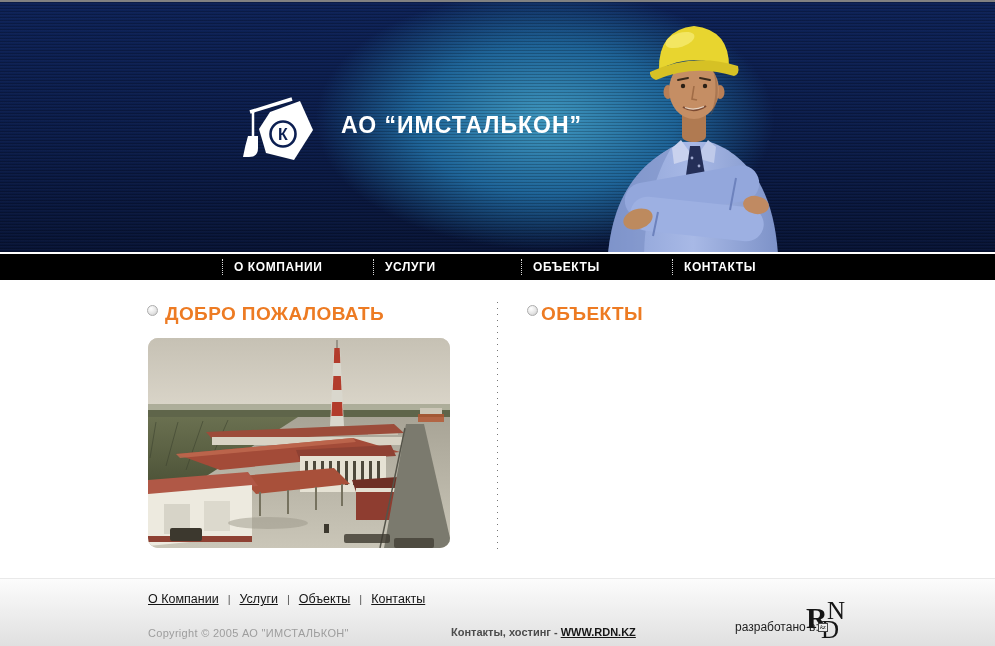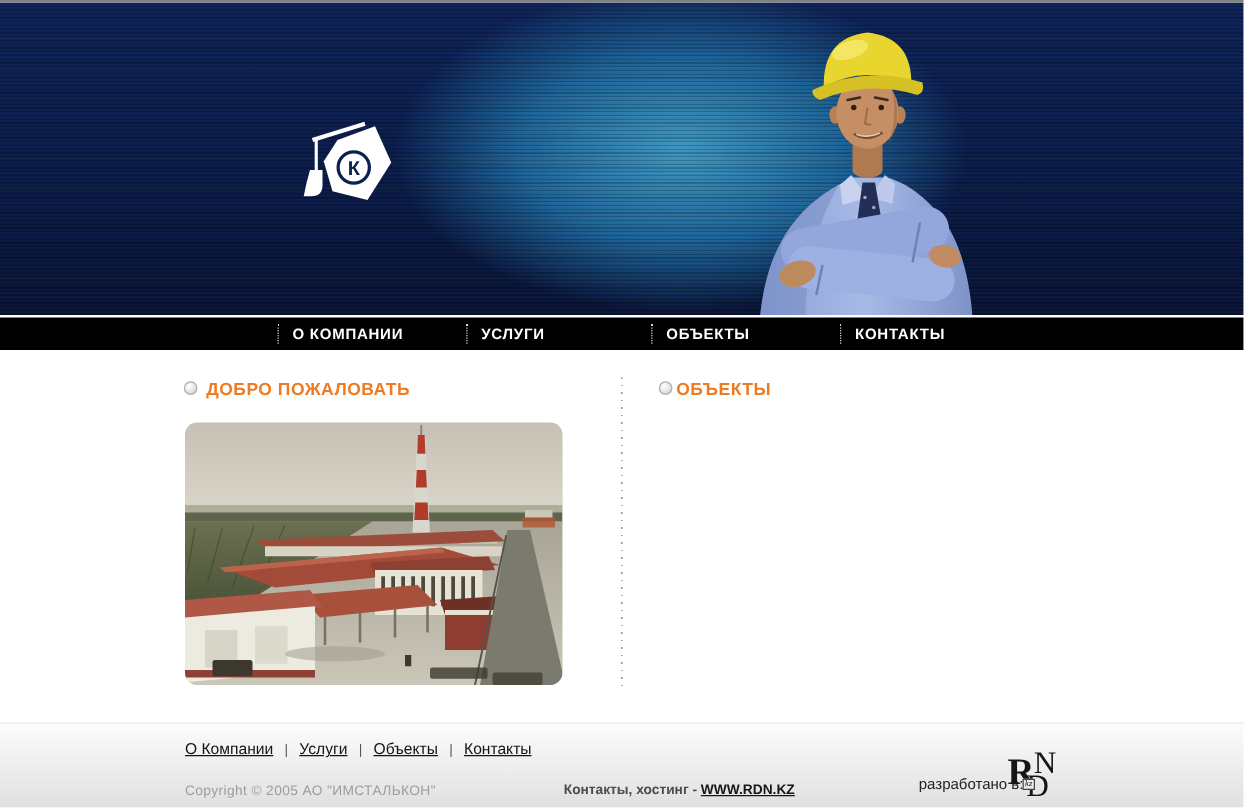--- a/index.html
+++ b/index.html
@@ -30,21 +30,21 @@
     position:absolute;top:0;height:26px;display:flex;align-items:center;
     color:#fff;text-decoration:none;font-size:12px;font-weight:bold;letter-spacing:0.6px;cursor:pointer;white-space:nowrap;
   }
   .nav-sep{display:inline-block;height:16px;width:0;border-left:1px dotted #d8d8d8;margin-right:11px;}
   
   .bullet{
     position:absolute;width:9px;height:9px;border-radius:50%;border:1px solid #adadad;
     background:radial-gradient(circle at 35% 30%, #ffffff 0%, #e6e6e6 55%, #c4c4c4 100%);
   }
   .section-heading{
-    position:absolute;margin:0;font-size:14px;font-weight:bold;color:#ED7B23;letter-spacing:0.4px;white-space:nowrap;
+    position:absolute;margin:0;font-size:19px;font-weight:bold;color:#ED7B23;letter-spacing:0.4px;white-space:nowrap;
   }
   .photo{
     position:absolute;left:148px;top:336px;width:302px;height:210px;border-radius:10px;overflow:hidden;
     box-shadow:0 0 0 1px #d6d1c5 inset;background:#d8d3c8;
   }
   .v-sep{
     position:absolute;left:497px;top:300px;width:1px;height:250px;
     background:repeating-linear-gradient(180deg,#777 0 1px, transparent 1px 6px);
   }
   .news-text{
@@ -82,20 +82,21 @@
       <svg viewBox="0 0 90 92" width="90" height="92" aria-hidden="true">
         <path d="M14 26 L56 13" stroke="#fff" stroke-width="3.5" fill="none"></path>
         <path d="M17 24 L17 52" stroke="#fff" stroke-width="2.5" fill="none"></path>
         <path d="M12 50 L22 50 L22 62 Q22 71 13 71 L7 71 Q9 60 12 50 Z" fill="#fff"></path>
         <path d="M34 26 L64 15 L77 44 L58 74 L30 67 L23 43 Z" fill="#fff"></path>
         <circle cx="47" cy="48" r="12.5" fill="none" stroke="#0c1f52" stroke-width="2.6"></circle>
         <text x="47" y="54" font-size="16" font-weight="bold" fill="#0c1f52" text-anchor="middle" font-family="Liberation Sans, sans-serif">К</text>
       </svg>
     </div>
 
+    <div class="site-title">АО “ИМСТАЛЬКОН”</div>
 
     <div class="worker">
       <svg viewBox="0 0 215 248" width="215" height="248" aria-hidden="true">
         <defs>
           <linearGradient id="shirtg" x1="0" y1="0" x2="1" y2="0">
             <stop offset="0" stop-color="#8ba0d6"></stop>
               <stop offset="0.5" stop-color="#a8b9e6"></stop>
               <stop offset="1" stop-color="#7d92c8"></stop>
           </linearGradient>
         </defs>

